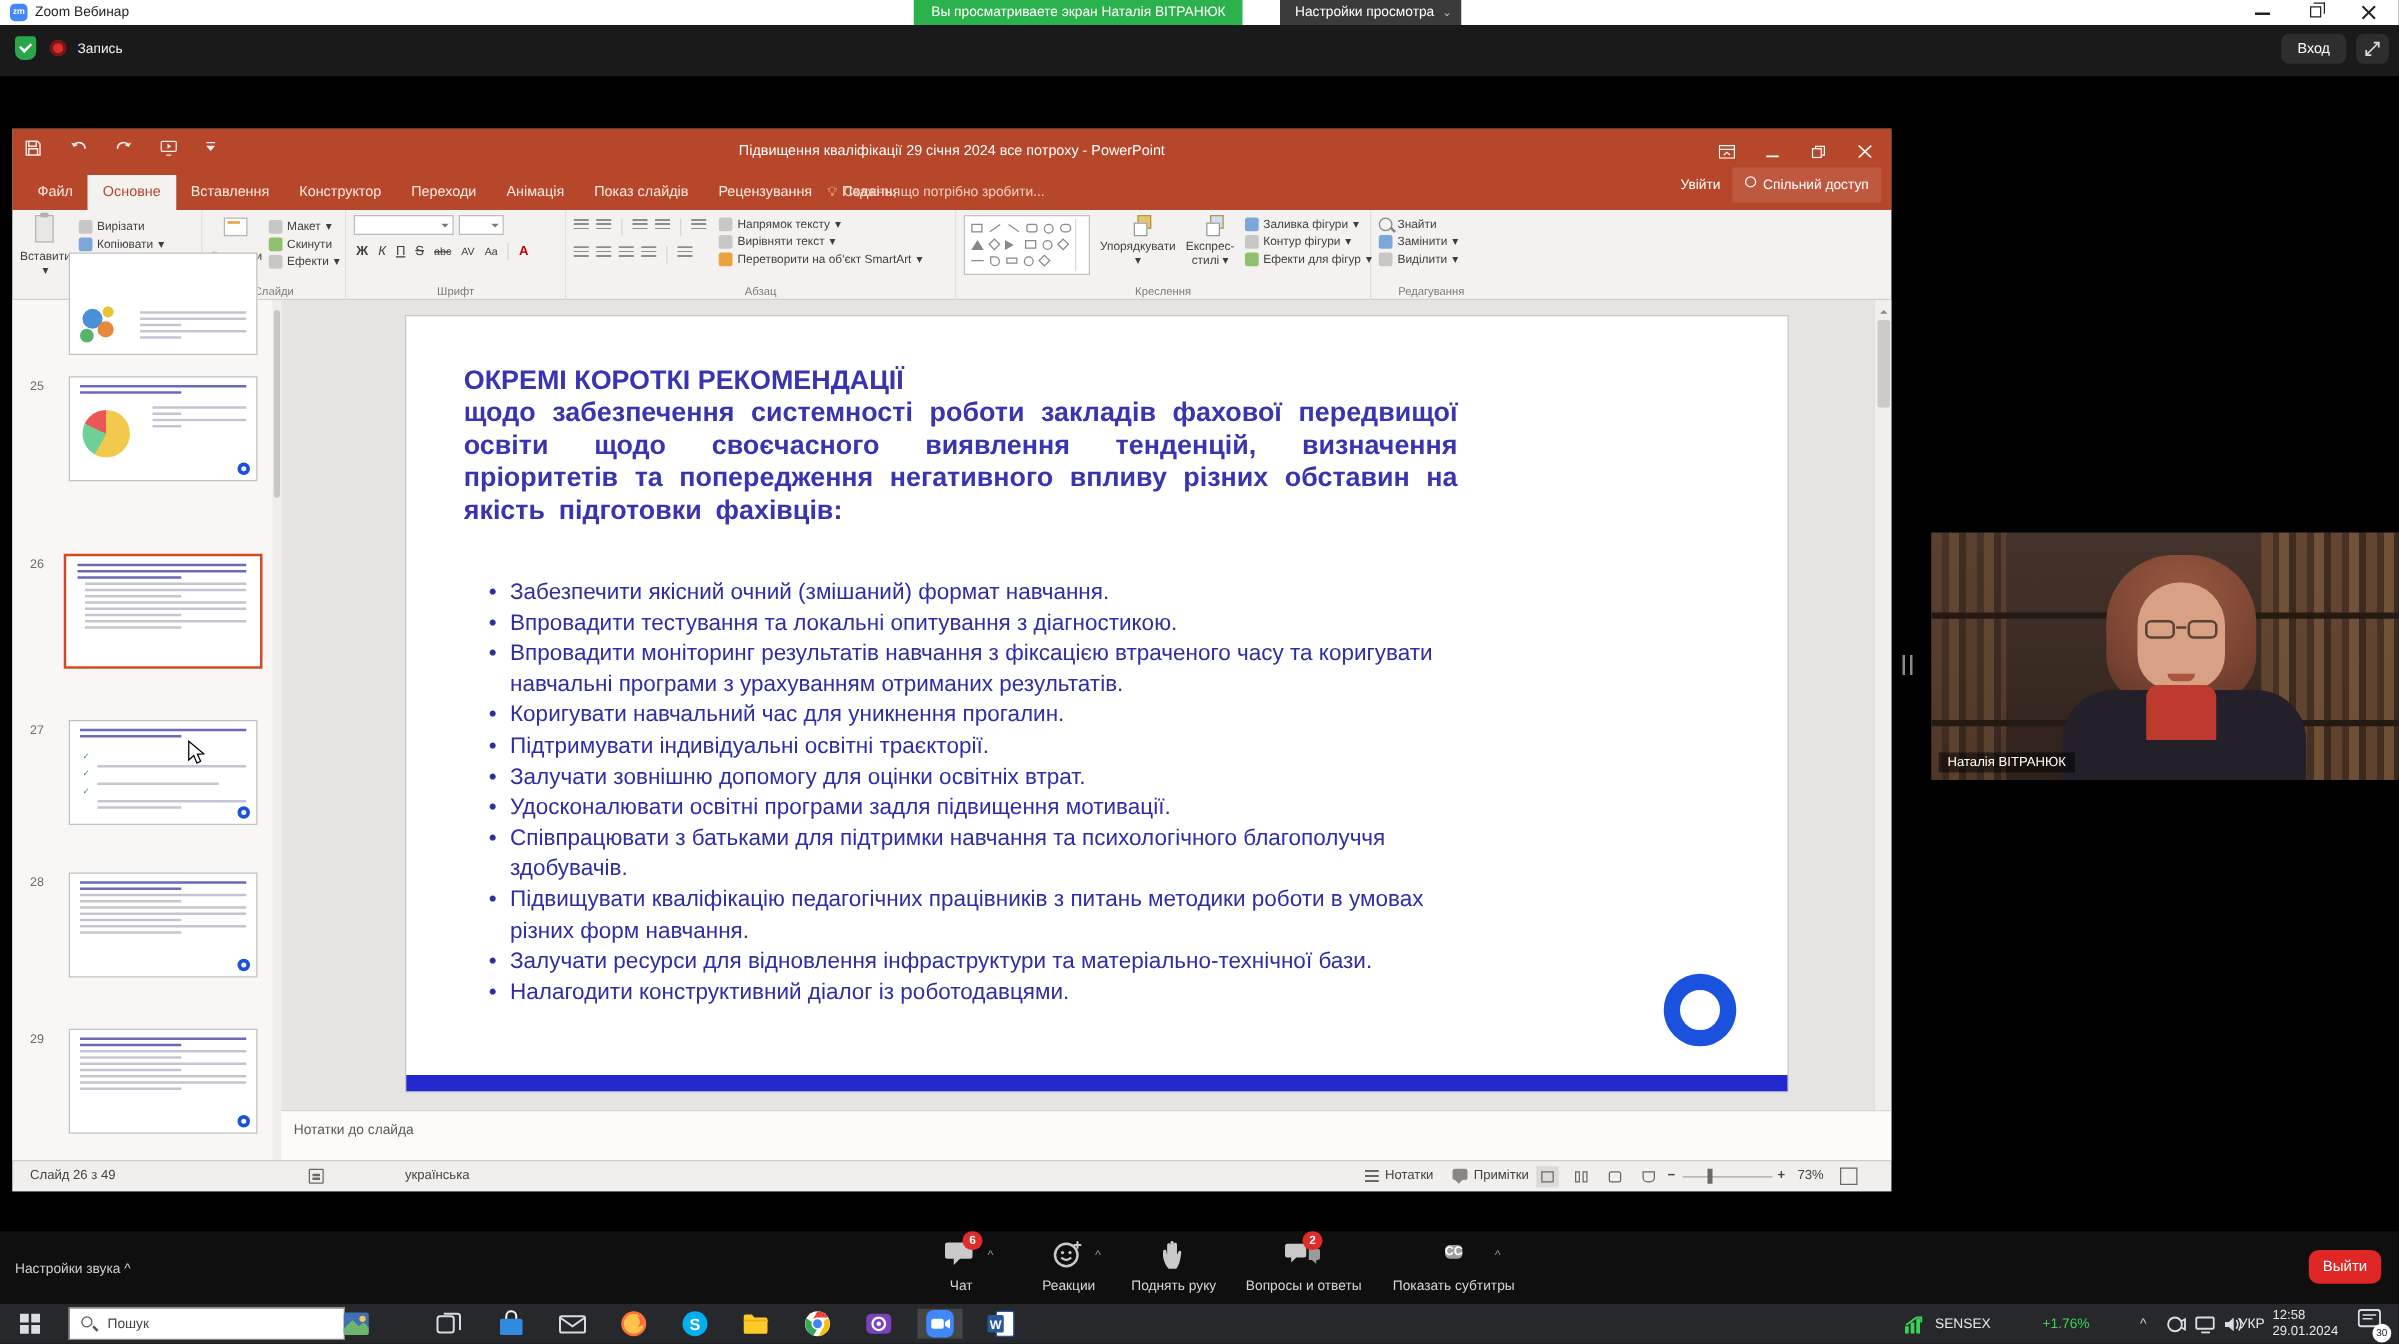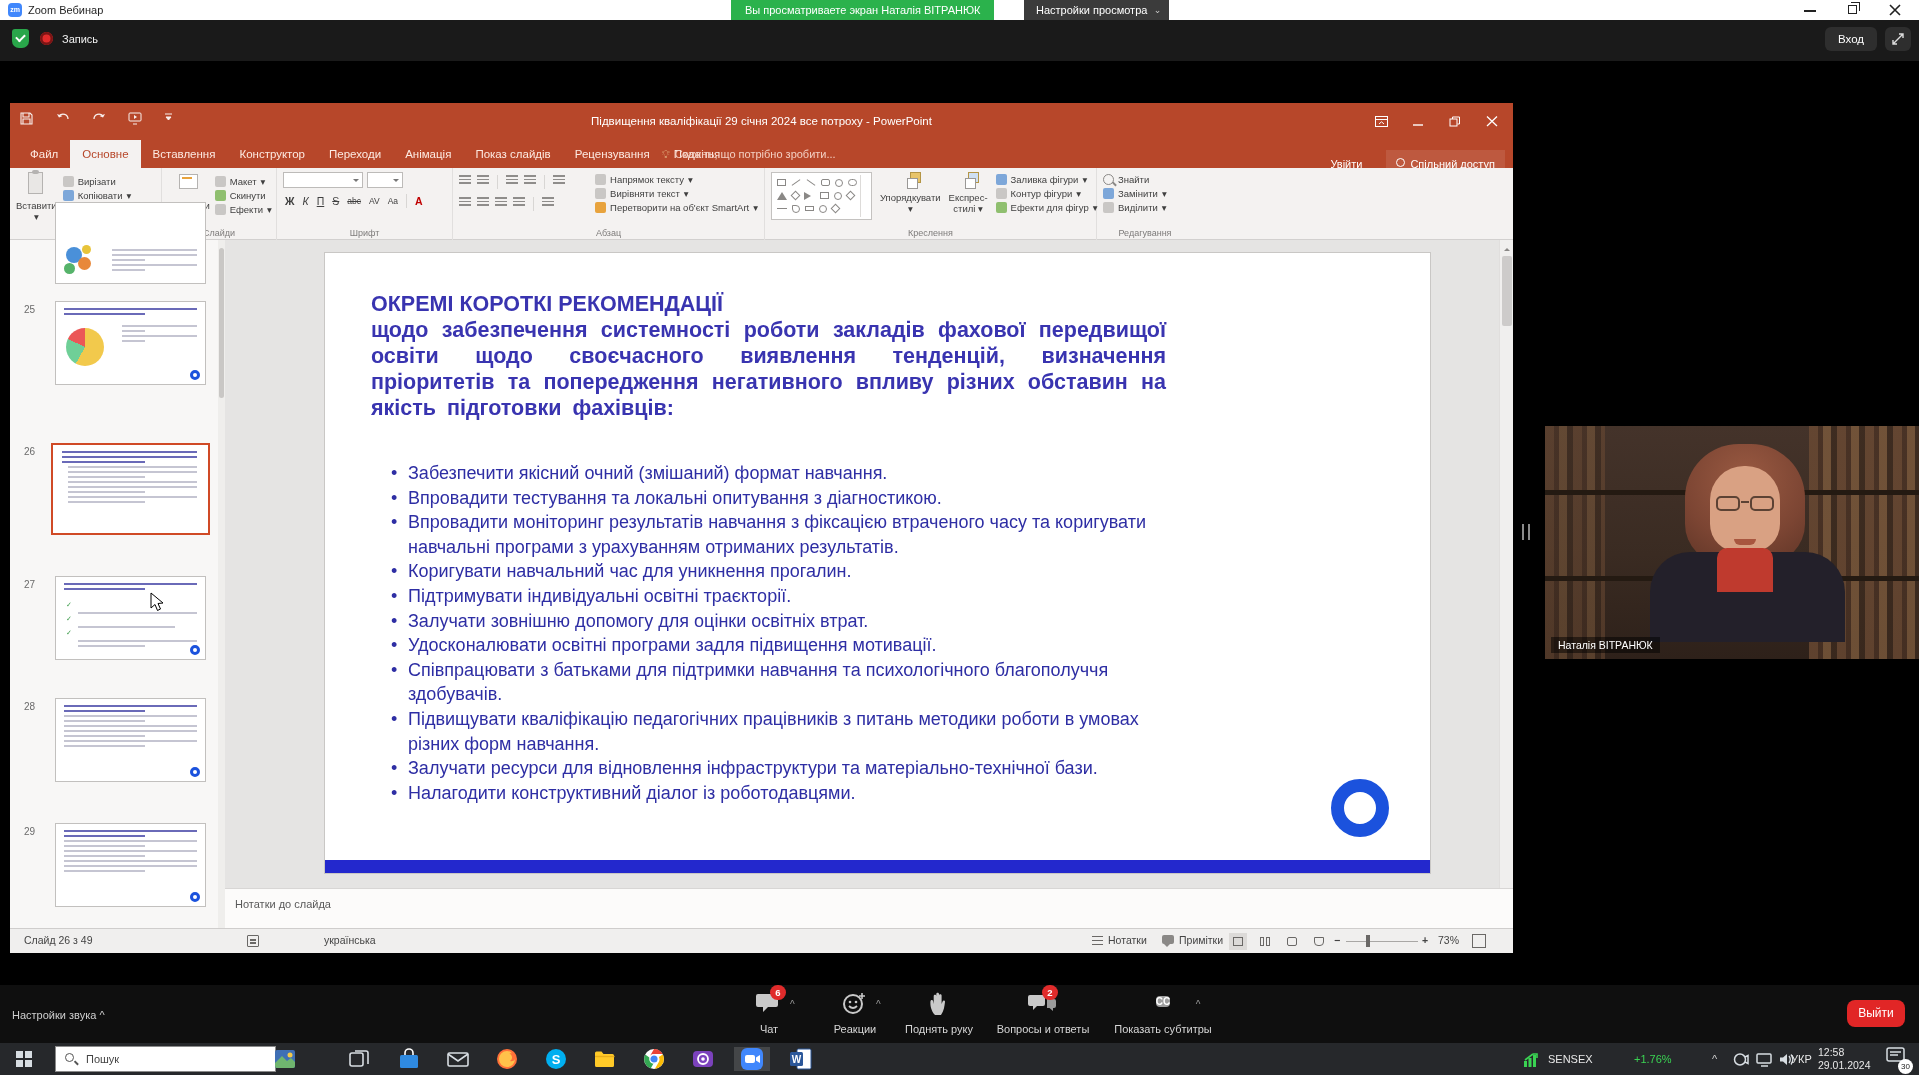--- a/index.html
+++ b/index.html
@@ -48,21 +48,21 @@
                color:#ffffff; font-size:11.5px; }
   .ppt-winbtns { position:absolute; right:2px; top:0; height:37px; display:flex; }
   .ppt-winbtns .pwb { width:37px; height:37px; position:relative; }
   .pwb svg { position:absolute; left:12px; top:13px; }
 
   .ppt-tabs { position:absolute; left:0; top:37px; width:100%; height:28px; background:#b7472a; display:flex; align-items:flex-end; padding-left:8px; }
   .tab { height:28px; line-height:28px; padding:0 12px; font-size:11.5px; color:#fdeae2; white-space:nowrap; }
   .tab.active { background:#f4f2f1; color:#b7472a; }
   .tellme { height:28px; line-height:28px; margin-left:14px; font-size:11px; color:#f3cfc2; white-space:nowrap; }
   .bulb { color:#f9e8ad; font-size:11px; margin-right:5px; }
-  .tabs-right { position:absolute; right:8px; top:37px; height:16px; display:flex; align-items:center; gap:24px;margin-top:16px; }
+  .tabs-right { position:absolute; right:8px; top:37px; height:16px; display:flex; align-items:center; gap:10px; }
   .signin-lbl { color:#fff; font-size:11px; }
   .share-btn { color:#fff; font-size:11px; background:rgba(255,255,255,.10); height:28px; line-height:28px; padding:0 10px; }
   .person-ico { display:inline-block; width:9px; height:9px; border:1.5px solid #fff; border-radius:50%; position:relative; top:-1px; margin-right:5px; }
 
   
   .ribbon { position:absolute; left:0; top:65px; width:100%; height:72px; background:#f4f2f1; border-bottom:1px solid #d2d0cf; display:flex; }
   .rgroup { position:relative; height:72px; border-right:1px solid #e1dfde; padding:4px 6px 0 6px; }
   .rgroup .glabel { position:absolute; left:0; right:0; bottom:2px; text-align:center; font-size:9px; color:#7d7b7a; }
   .rcol { display:flex; flex-direction:column; gap:3px; }
   .ritem { display:flex; align-items:center; gap:4px; font-size:9.5px; color:#3f3f3f; white-space:nowrap; }
@@ -179,21 +179,21 @@
   .searchbox span { position:absolute; left:30px; top:6px; font-size:11px; color:#444; }
   .tico { position:absolute; top:4px; width:24px; height:24px; }
   .tico.hl { background:rgba(255,255,255,.14); width:36px; margin-left:-6px; padding-left:6px; }
   .badge30 { position:absolute; left:12px; top:12px; width:15px; height:15px; border-radius:50%; background:#fff; color:#222; font-size:8px; line-height:15px; text-align:center; }
   .traytxt { position:absolute; font-size:11px; color:#e8e8e8; }
   .trayclock { position:absolute; left:1818px; top:3px; width:62px; font-size:10.5px; color:#e8e8e8; line-height:13px; }
   .sensex-green { color:#3ad353; }
   .tray-chev { color:#cfcfcf; font-size:11px; }
 
   
-  .webcam { position:absolute; left:1545px; top:426px; width:374px; height:233px; overflow:hidden;
+  .webcam { position:absolute; left:1545px; top:426px; width:374px; height:198px; overflow:hidden;
             background:linear-gradient(180deg,#44332a 0%, #3a2b22 55%, #2e211a 100%); }
   .books { position:absolute; top:0; bottom:0; width:110px; opacity:.8;
            background:repeating-linear-gradient(90deg,#6b4a33 0 9px,#4a3224 9px 14px,#7c5a3c 14px 22px,#3c2a1e 22px 28px); }
   .books.r { right:0; } .books.l { left:0; width:60px; opacity:.55; }
   .shelfline { position:absolute; left:0; right:0; height:5px; background:#241a12; }
   .hair { position:absolute; left:140px; top:18px; width:120px; height:120px; border-radius:54px 54px 40px 40px;
           background:radial-gradient(circle at 50% 30%, #9a5a42 0%, #7c4533 60%, #5f3527 100%); }
   .face { position:absolute; left:165px; top:40px; width:70px; height:86px; border-radius:34px 34px 28px 28px; background:#d9a183; }
   .glasses { position:absolute; left:171px; top:70px; width:58px; height:16px; }
   .glasses i { position:absolute; top:0; width:24px; height:15px; border:2px solid rgba(50,35,25,.75); border-radius:5px; }
@@ -388,21 +388,21 @@
             <span class="fbtn" style="font-size:8.5px">AV</span>
             <span class="fbtn" style="font-size:8.5px">Aa</span>
             <span class="sep"></span>
             <span class="fbtn colA">A</span>
           </div>
         </div>
         <div class="glabel">Шрифт</div>
       </div>
 
       <div class="rgroup" style="width:312px">
-        <div style="display:flex; gap:10px;justify-content:space-between;">
+        <div style="display:flex; gap:10px;">
           <div class="rcol" style="gap:8px; margin-top:3px">
             <div class="alignrow">
               <span class="alines"></span>
               <span class="alines"></span>
               <span class="sep"></span>
               <span class="alines"></span>
               <span class="alines"></span>
               <span class="sep"></span>
               <span class="alines"></span>
             </div>

